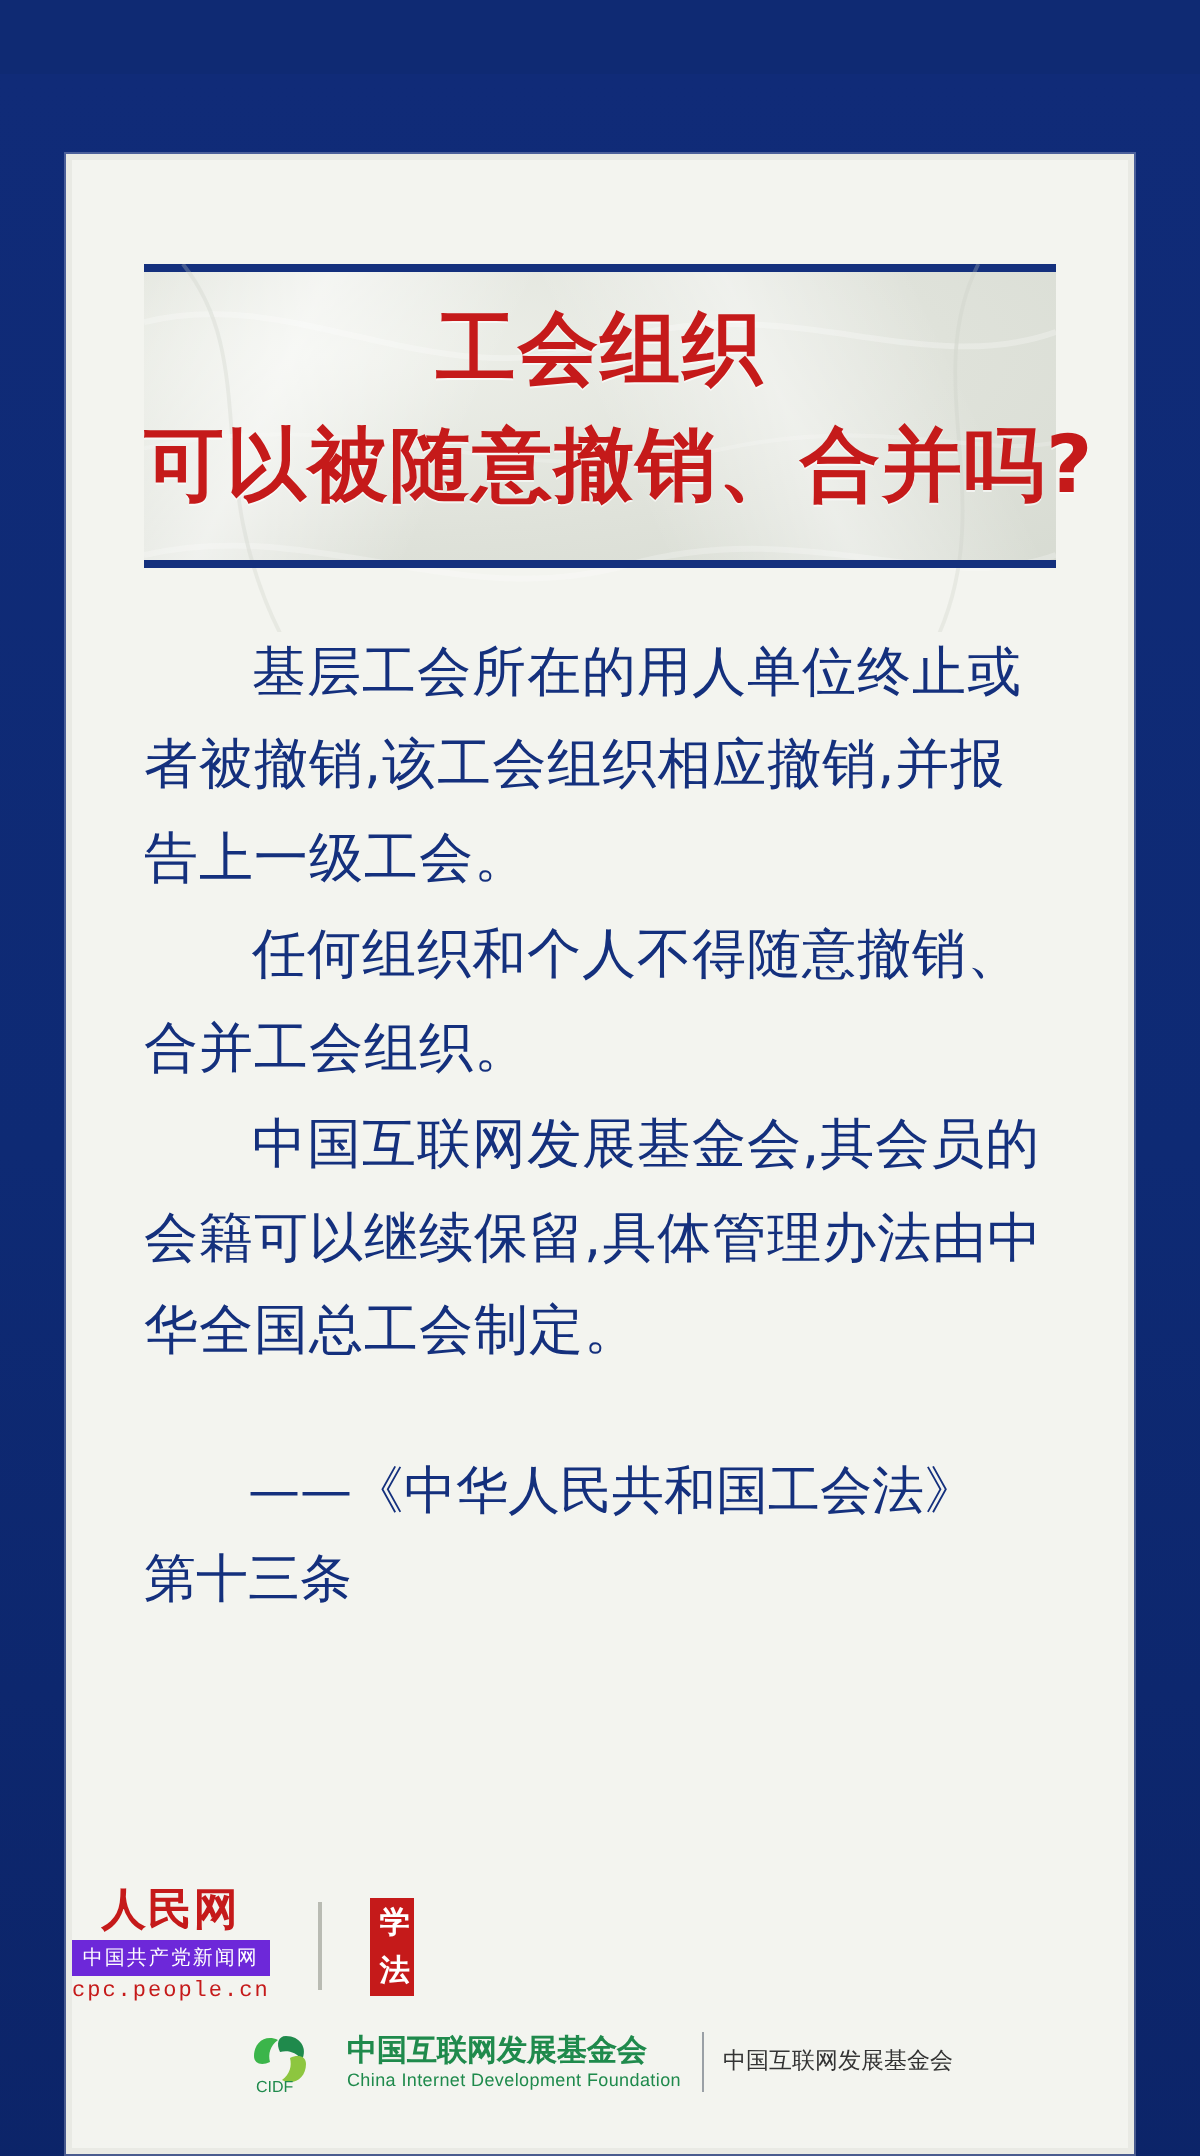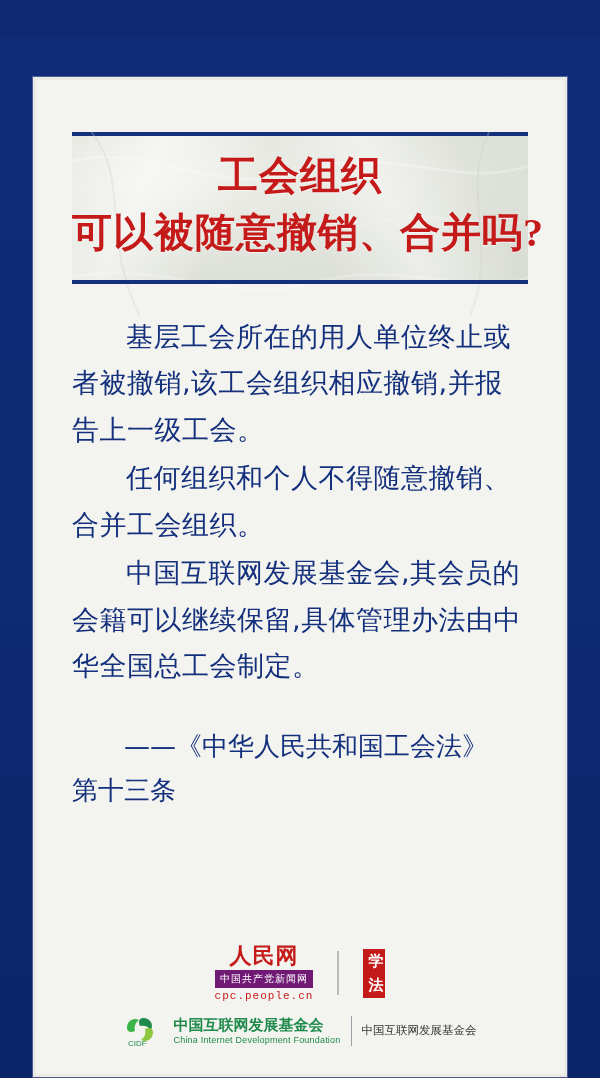--- a/index.html
+++ b/index.html
@@ -63,21 +63,21 @@
     position: relative;
     text-align: center;
     color: #c51a1a;
     font-family: "DejaVu Sans", "Liberation Sans", sans-serif;
     font-weight: bold;
     font-size: 40px;
     line-height: 1.45;
     letter-spacing: 1px;
     text-shadow: 0 1px 0 rgba(255,255,255,0.6);
   }
-  .title .line2 { white-space: nowrap; font-family: Liberation Serif, serif; }
+  .title .line2 { white-space: nowrap; }
 
   .body-text {
     margin-top: 30px;
     color: #14307d;
     font-family: "DejaVu Sans", "Liberation Sans", sans-serif;
     font-size: 27px;
     line-height: 1.72;
     letter-spacing: 0.5px;
   }
   .body-text p { text-indent: 2em; margin-bottom: 2px; }
@@ -95,36 +95,36 @@
   
   .footer {
     position: absolute;
     left: 0;
     right: 0;
     bottom: 26px;
   }
   .logo-row {
     display: flex;
     align-items: center;
-    justify-content: center;
+    justify-content: flex-start;
     gap: 24px;
     height: 54px;
   }
   .people-logo { text-align: center; }
   .people-cn {
     color: #c51a1a;
     font-family: "DejaVu Sans", "Liberation Sans", sans-serif;
     font-weight: bold;
     font-size: 22px;
     line-height: 1.05;
     letter-spacing: 1px;
   }
   .people-sub {
     margin-top: 2px;
-    background: #701a75;
+    background: #6d28d9;
     color: #fff;
     font-size: 10px;
     padding: 2px 4px;
     letter-spacing: 1px;
     font-family: "DejaVu Sans", "Liberation Sans", sans-serif;
   }
   .people-url {
     margin-top: 2px;
     color: #c51a1a;
     font-family: "Liberation Mono", monospace;

